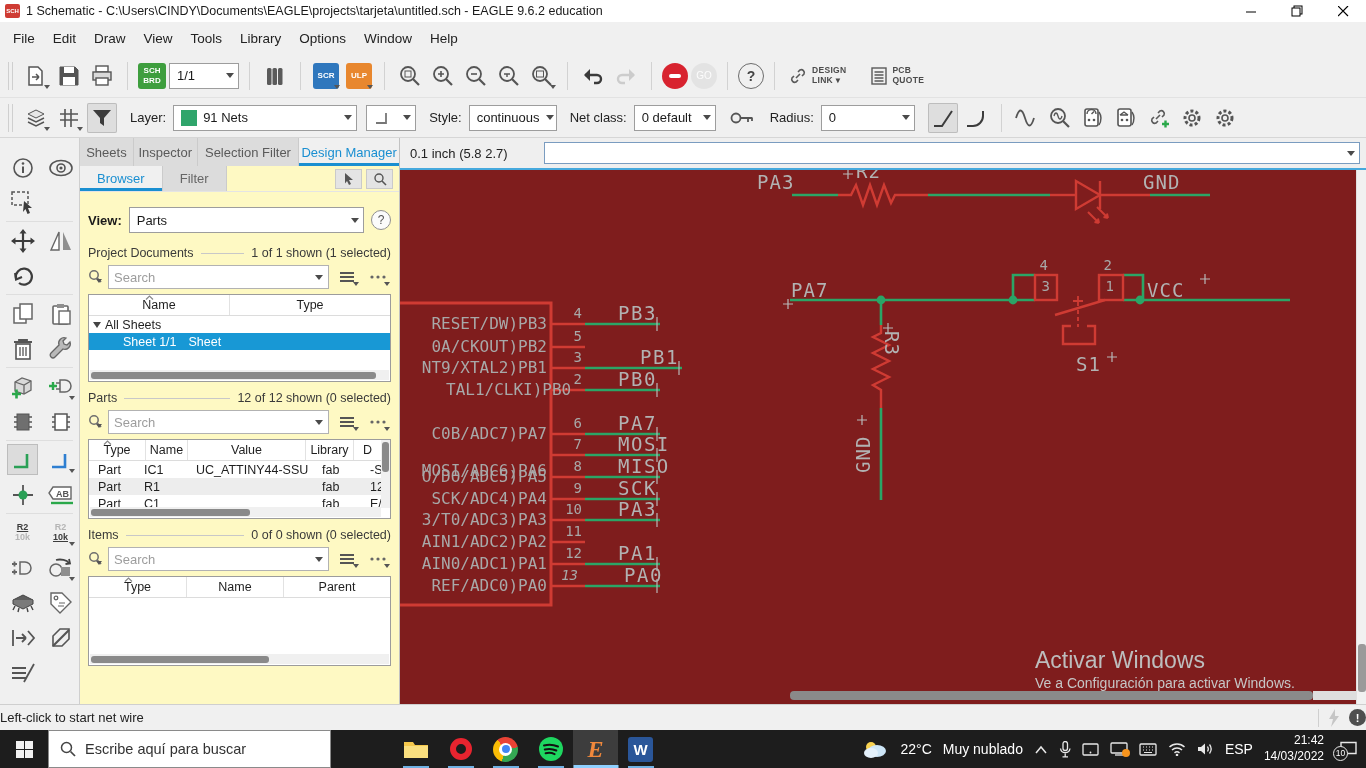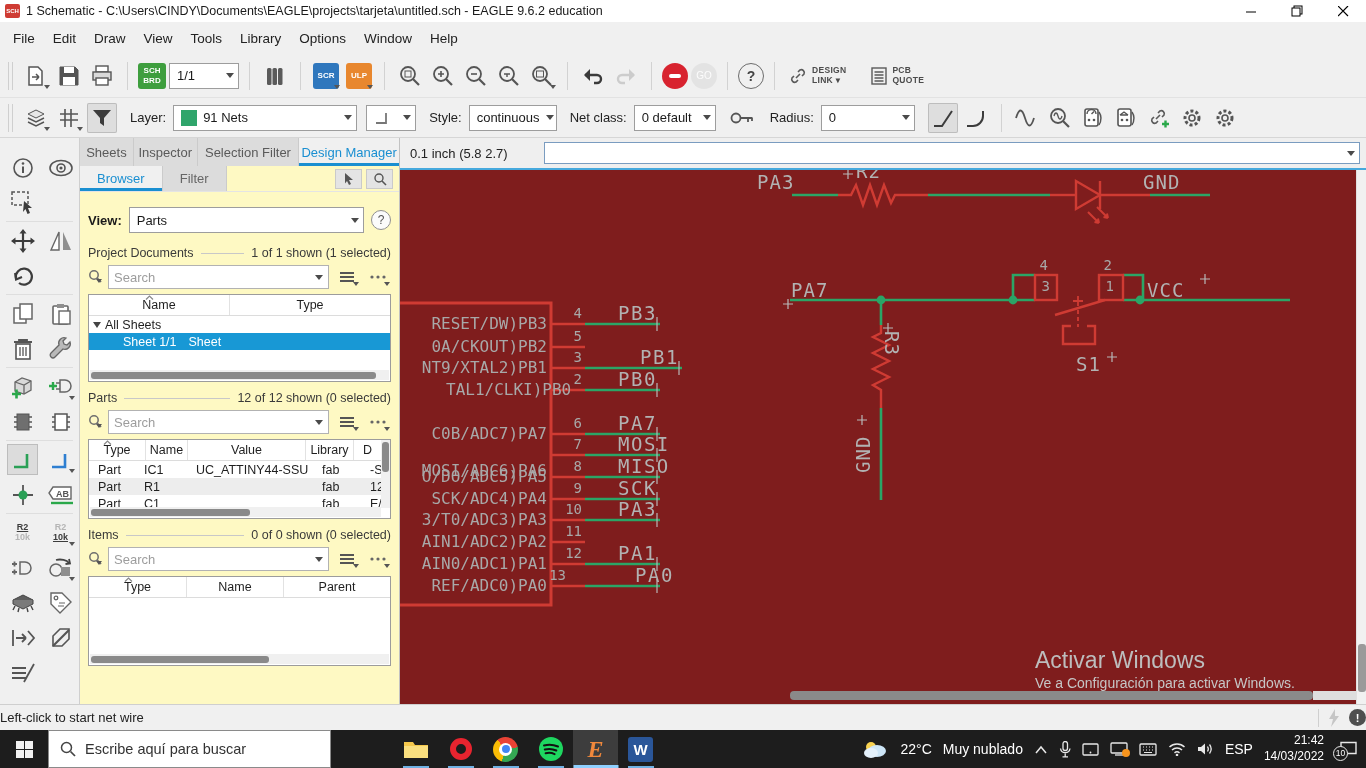--- a/index.html
+++ b/index.html
@@ -991,22 +991,22 @@
       <span class="netlabel" style="left: 218px; top: 307px;">SCK</span>
       <span class="pinname" style="left: 0px; top: 340px;">3/T0/ADC3)PA3</span>
       <span class="pinnum" style="left: 160px; top: 331px;">10</span>
       <span class="netlabel" style="left: 218px; top: 328px;">PA3</span>
       <span class="pinname" style="left: 0px; top: 362px;">AIN1/ADC2)PA2</span>
       <span class="pinnum" style="left: 160px; top: 353px;">11</span>
       <span class="pinname" style="left: 0px; top: 384px;">AIN0/ADC1)PA1</span>
       <span class="pinnum" style="left: 160px; top: 375px;">12</span>
       <span class="netlabel" style="left: 218px; top: 372px;">PA1</span>
       <span class="pinname" style="left: 0px; top: 406px;">REF/ADC0)PA0</span>
-      <span class="pinnum" style="left: 144px; top: 397px;">13</span>
-      <span class="netlabel" style="left: 235px; top: 394px;">PA0</span>
+      <span class="pinnum" style="left: 156px; top: 397px; font-style: italic;">13</span>
+      <span class="netlabel" style="left: 224px; top: 394px;">PA0</span>
     </div>
 
   <div class="abs" style="left:390px;top:521px;width:523px;height:9px;background:#8a8a8a;border-radius:4px"></div>
   <div class="abs" style="left:913px;top:521px;width:43px;height:9px;background:#dedede"></div>
   <div class="abs" style="left:956px;top:0;width:10px;height:536px;background:#f1f1f1;border-left:1px solid #e0e0e0">
     <div class="abs" style="left:1px;top:474px;width:8px;height:48px;background:#9a9a9a;border-radius:3px"></div>
   </div>
 </div>
 
 <div id="statusbar">

